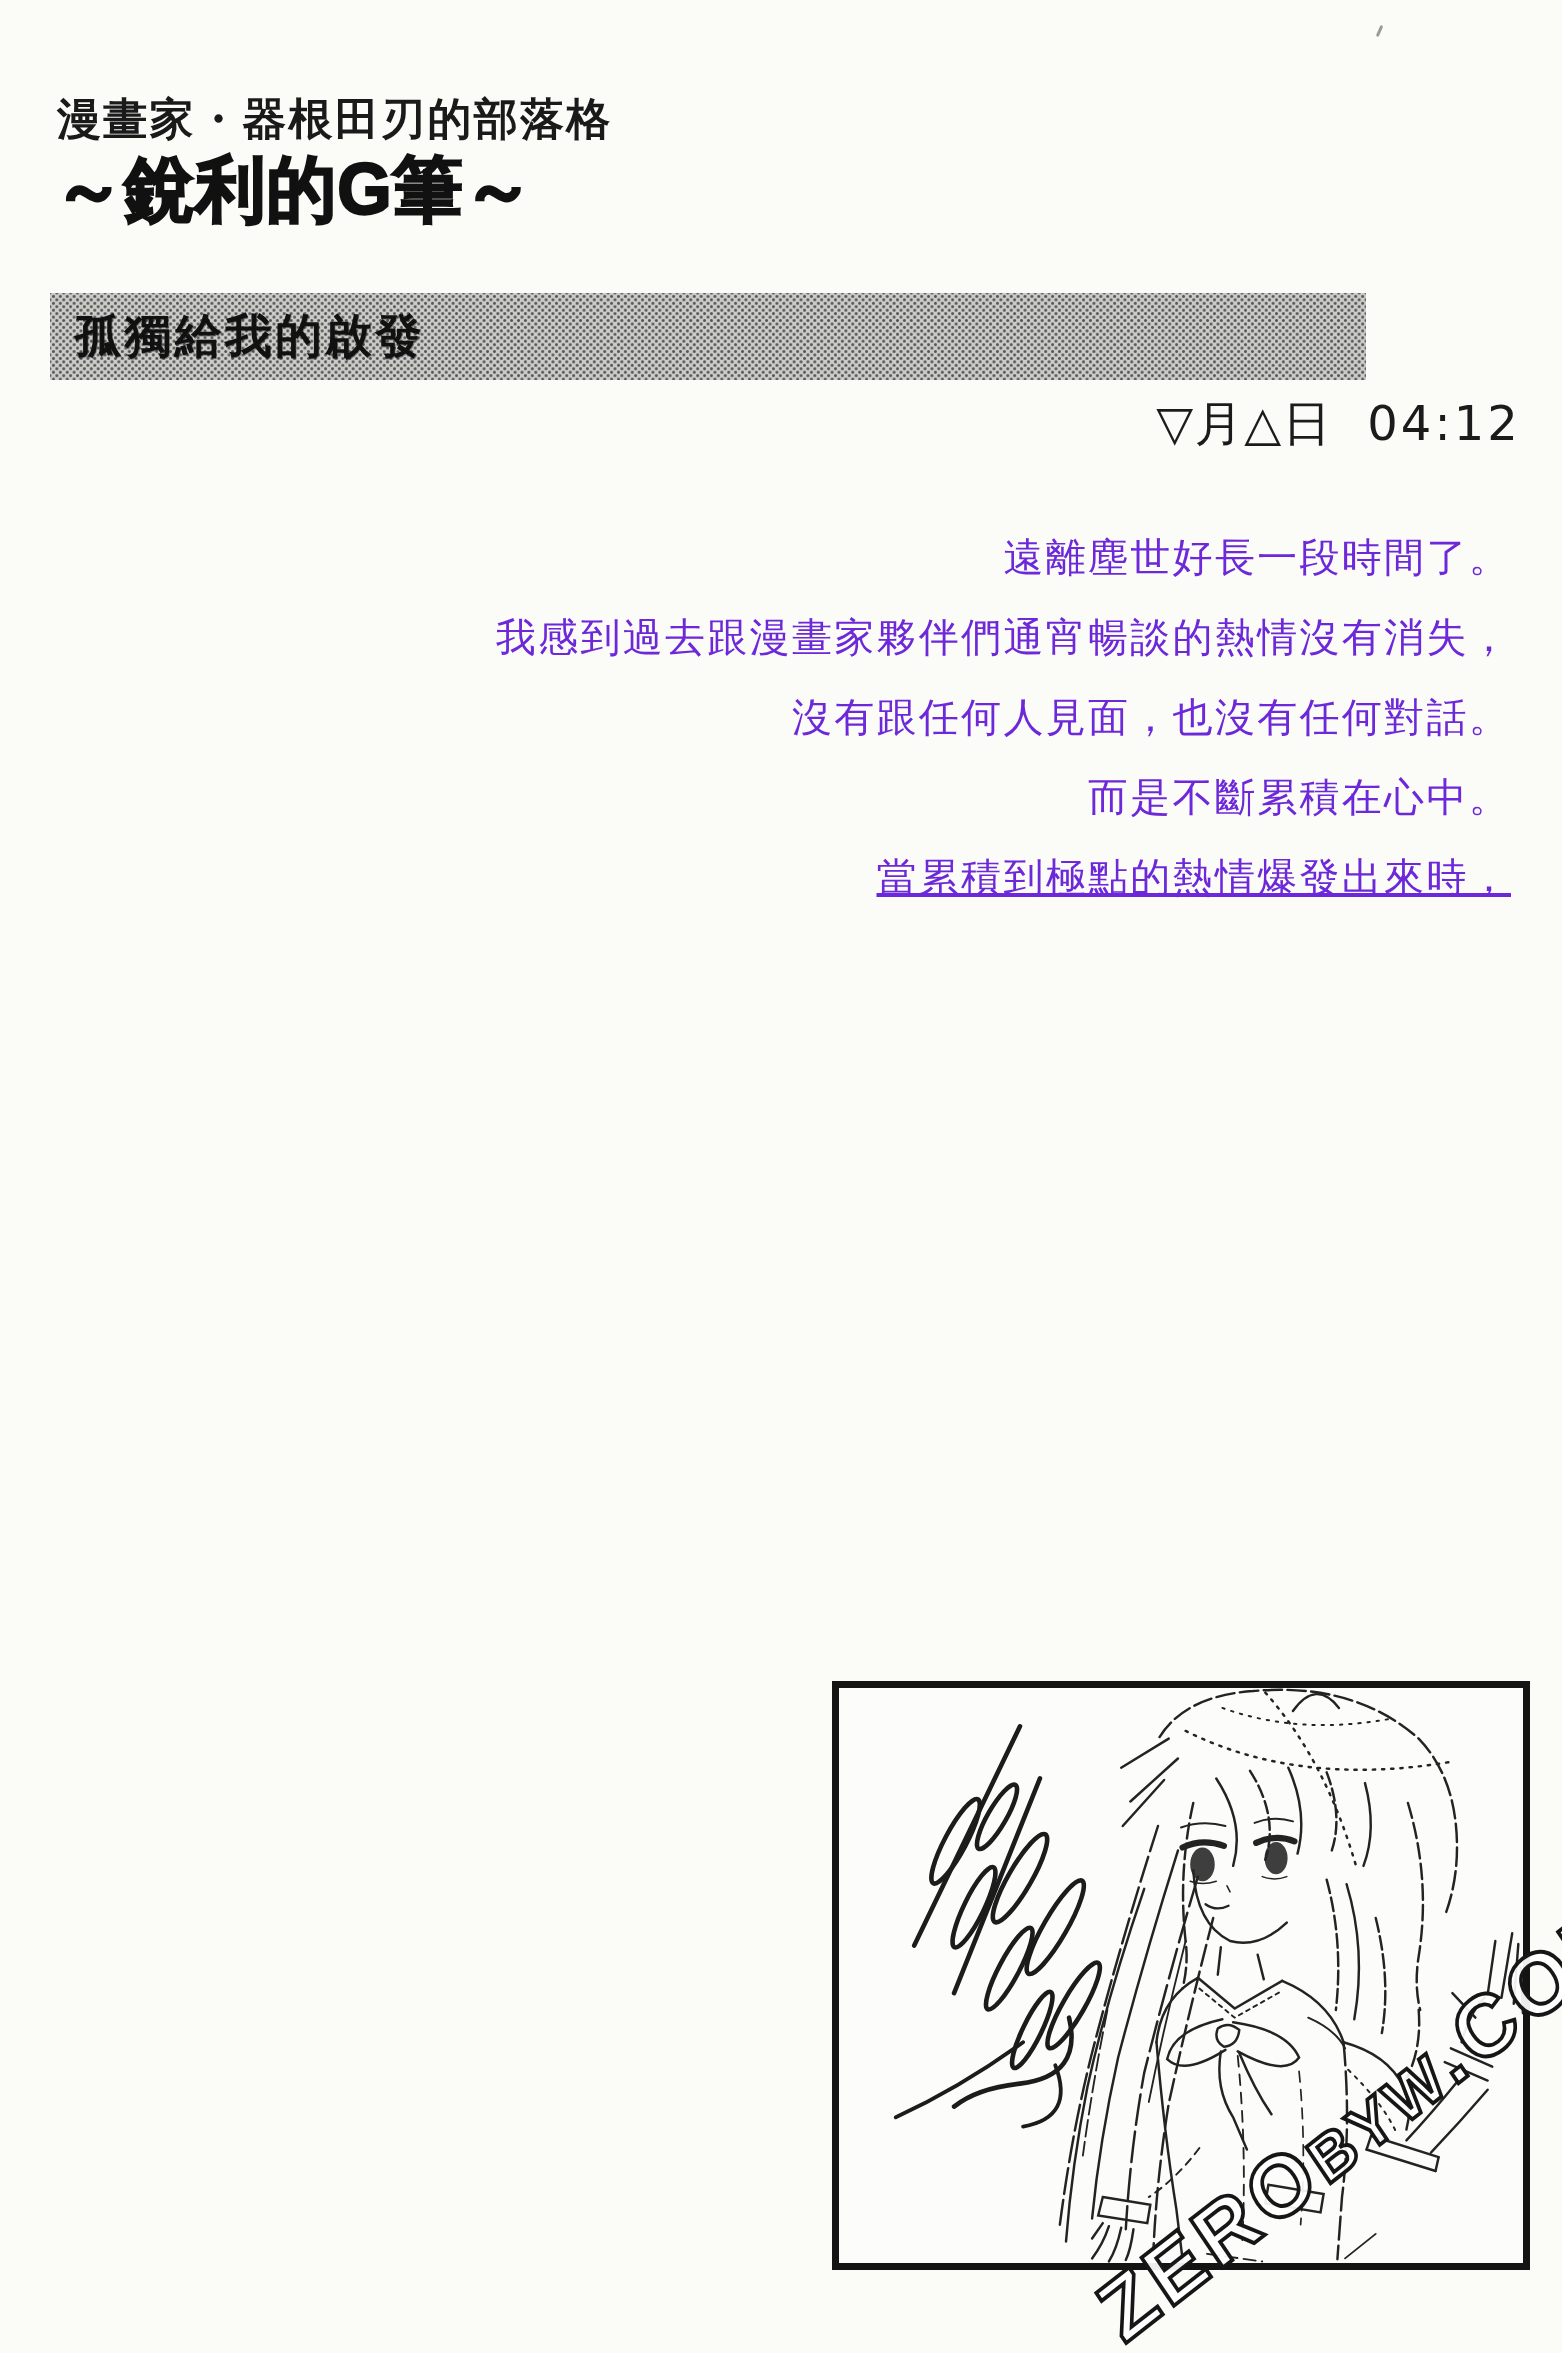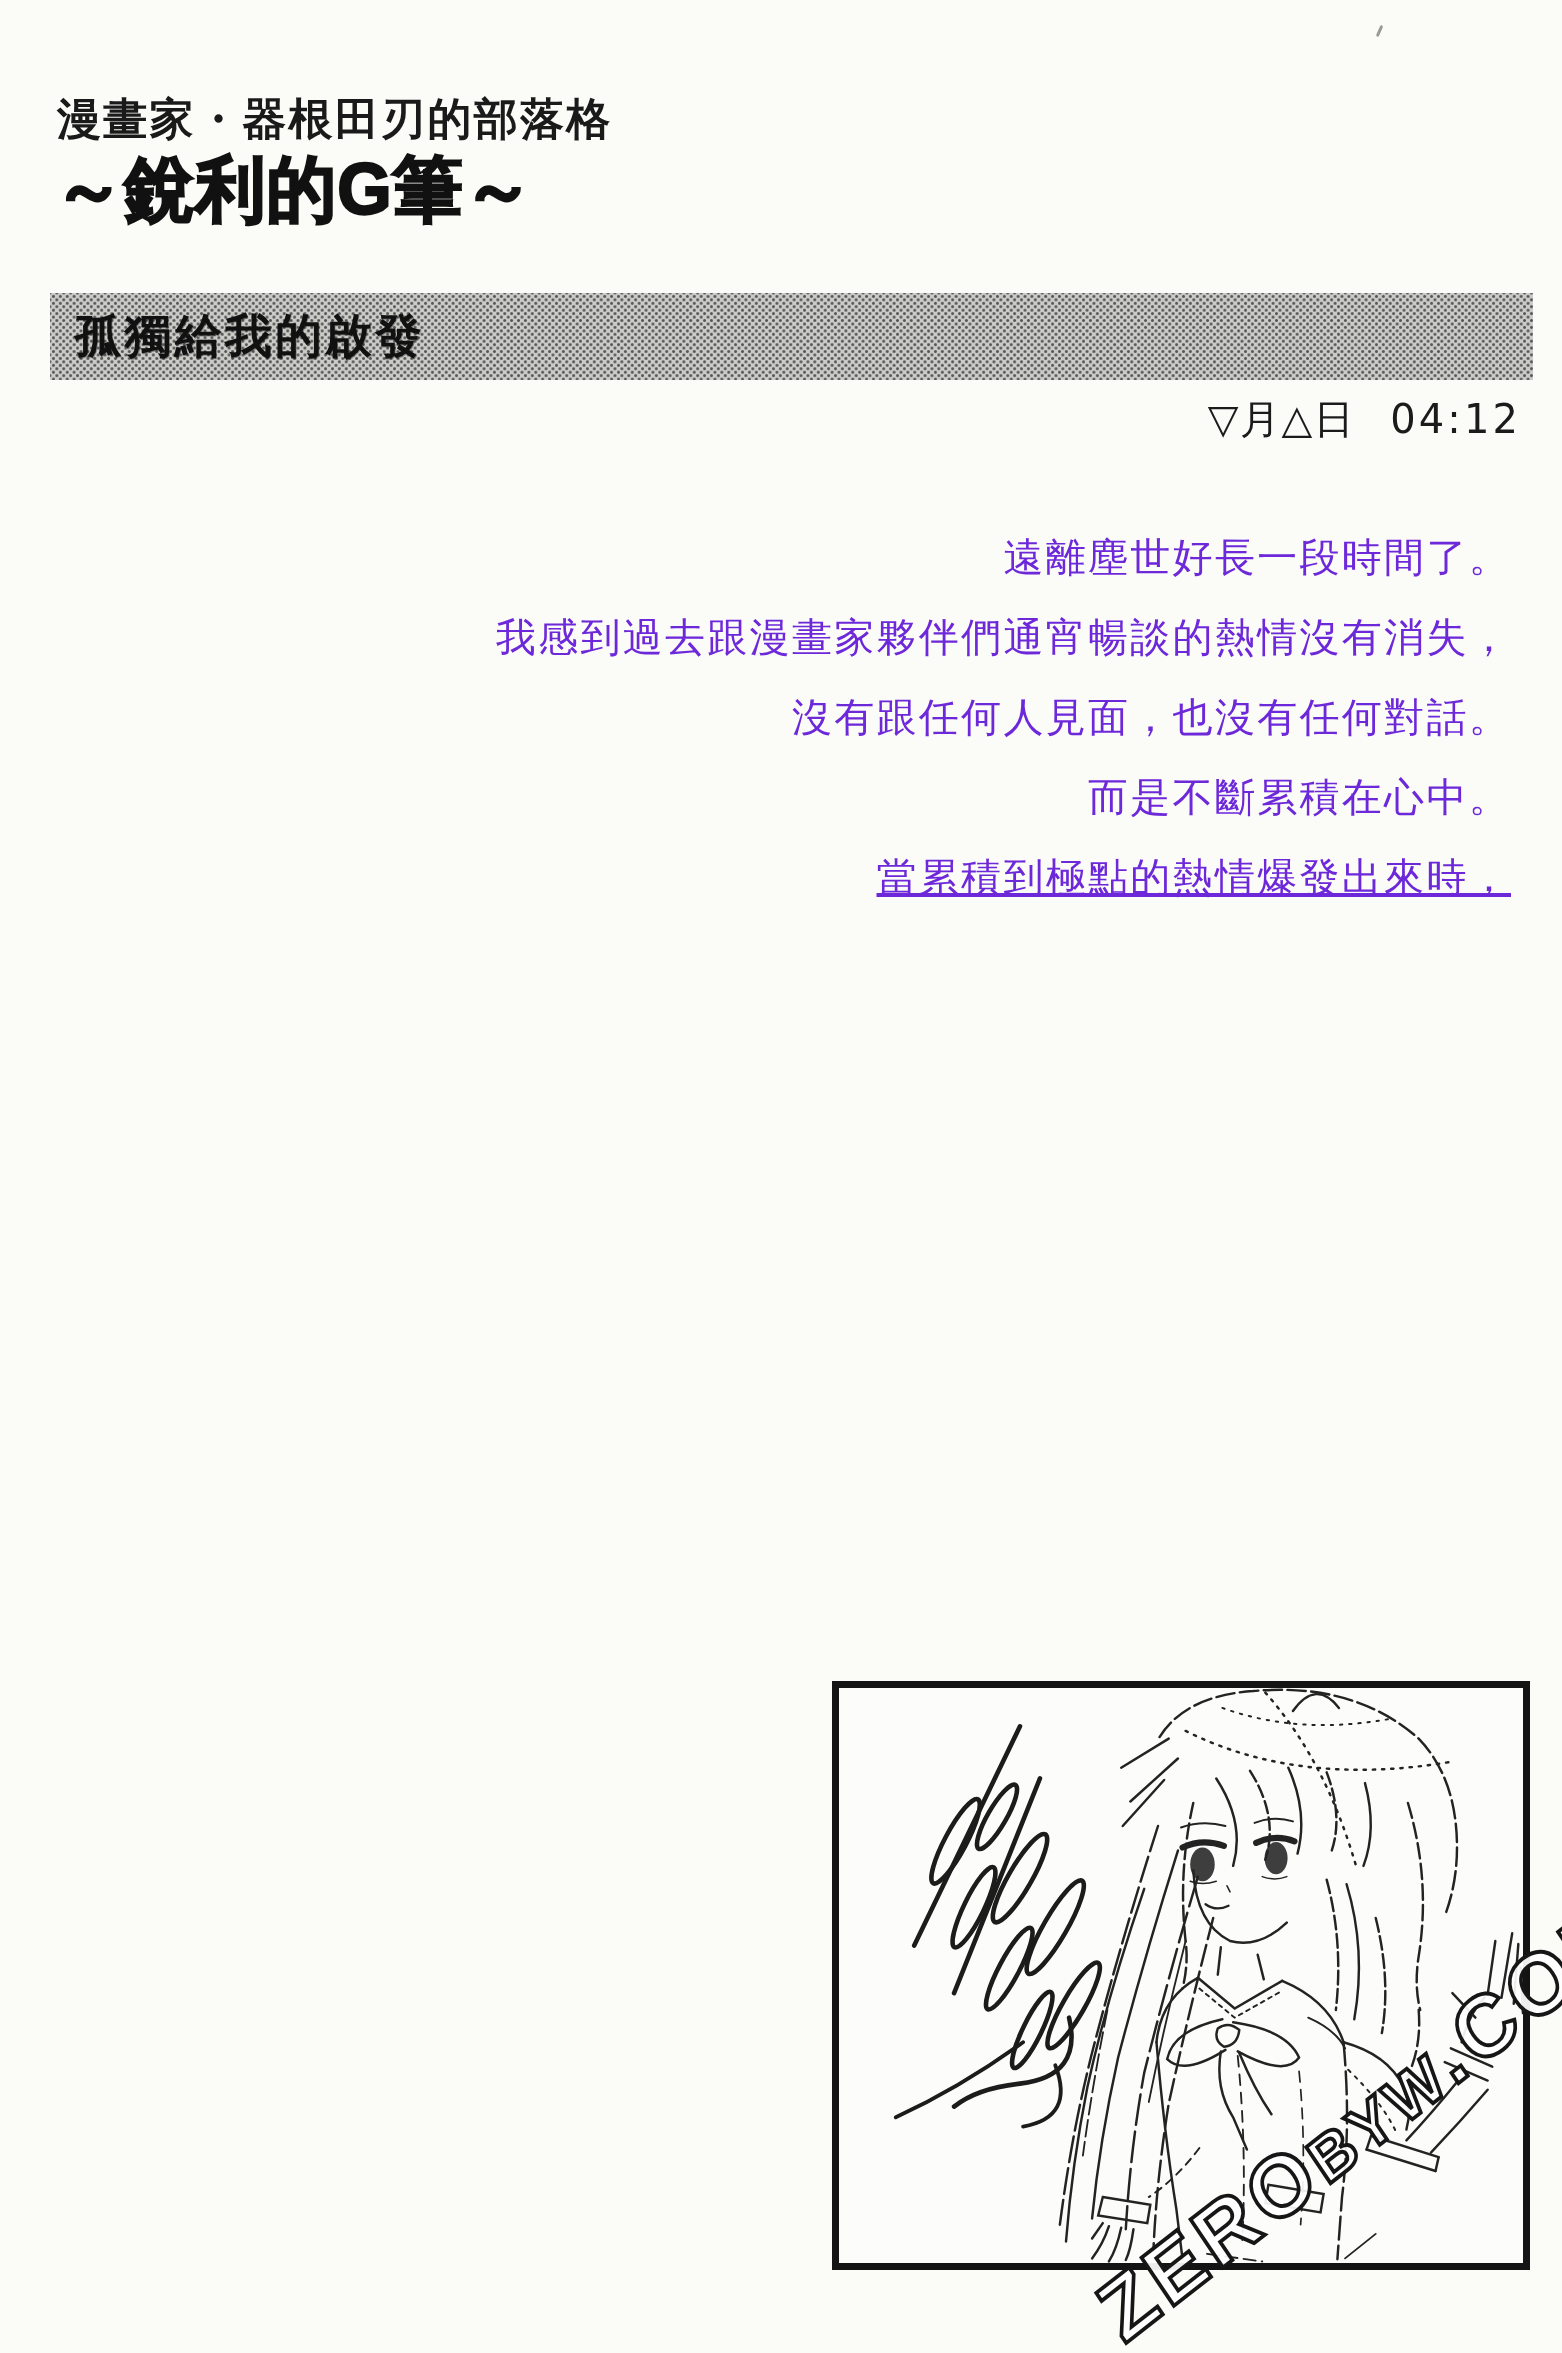--- a/index.html
+++ b/index.html
@@ -24,38 +24,38 @@
   .blog-subtitle{
     position:absolute;left:54px;top:144px;
     font-size:70px;font-weight:900;letter-spacing:0.8px;
     color:#111;white-space:nowrap;
     -webkit-text-stroke:2.3px #111;
     transform:scaleY(1.02);
   }
   
   .post-title-bar{
     position:absolute;left:50px;top:293px;
-    width:1483px;height:87px;
+    width:1316px;height:87px;
     background-color:#cbcbc8;
     background-image:
       radial-gradient(circle,#565656 1.3px,rgba(0,0,0,0) 1.5px),
       radial-gradient(circle,#565656 1.3px,rgba(0,0,0,0) 1.5px);
     background-size:6.9px 6.9px;
     background-position:0 0,3.4px 3.4px;
     display:flex;align-items:center;
   }
   .post-title{
     font-size:47px;font-weight:900;letter-spacing:3.1px;
     color:#111;padding-left:24.5px;white-space:nowrap;
     text-shadow:0.8px 0.8px 0 rgba(0,0,0,.35);
   }
   
   .date-row{
     position:absolute;top:392px;right:42px;
-    font-size:40px;color:#1b1b1b;letter-spacing:1.5px;
+    font-size:48px;color:#1b1b1b;letter-spacing:1.5px;
     display:flex;align-items:baseline;white-space:nowrap;
   }
   .date-row .time{
     margin-left:35px;font-weight:500;letter-spacing:3.1px;
     font-family:"DejaVu Sans","Liberation Sans",sans-serif;
     text-align:center;
   }
   
   .post-body{
     position:absolute;left:73px;top:537px;width:1438px;

